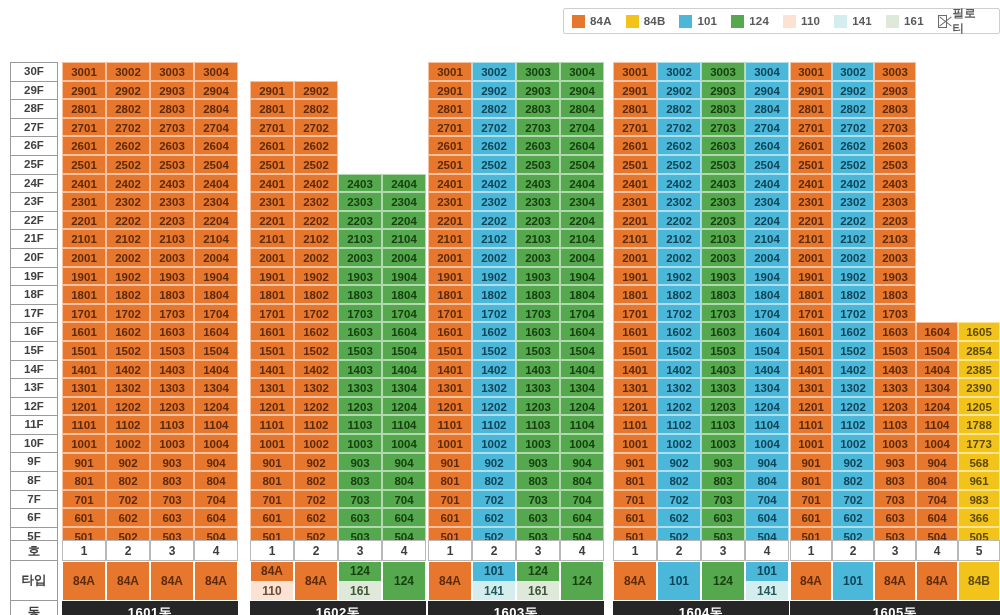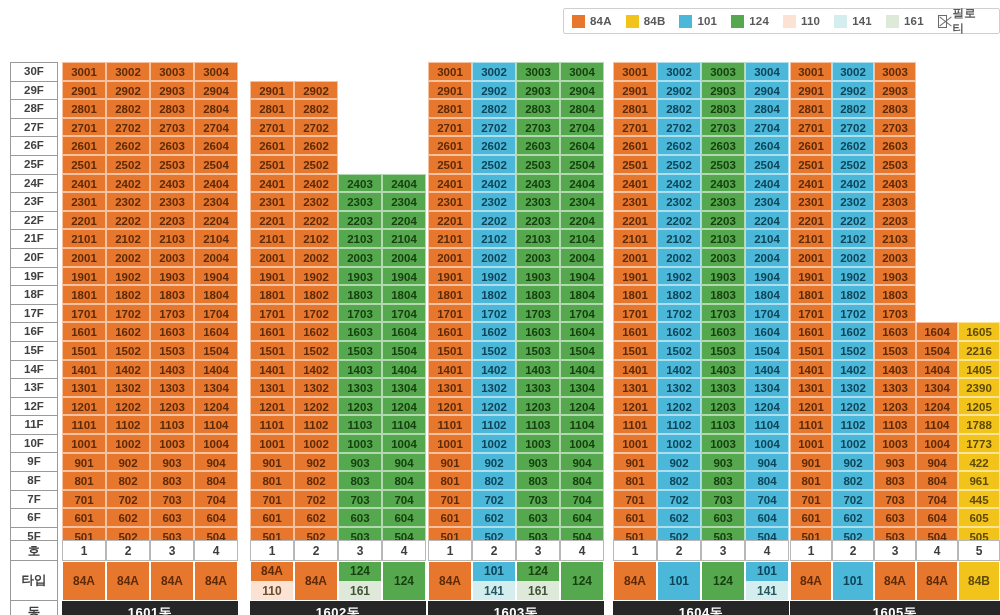--- a/index.html
+++ b/index.html
@@ -863,30 +863,30 @@
           <div class="cell c-84A" style="left: 126px; top: 390.6px; width: 42px;">904</div>
           <div class="cell c-84A" style="left: 126px; top: 409.2px; width: 42px;">804</div>
           <div class="cell c-84A" style="left: 126px; top: 427.8px; width: 42px;">704</div>
           <div class="cell c-84A" style="left: 126px; top: 446.4px; width: 42px;">604</div>
           <div class="cell c-84A" style="left: 126px; top: 465px; width: 42px;">504</div>
           <div class="cell c-84A" style="left: 126px; top: 483.6px; width: 42px;">404</div>
           <div class="cell c-84A" style="left: 126px; top: 502.2px; width: 42px;">304</div>
           <div class="cell c-84A" style="left: 126px; top: 520.8px; width: 42px;">204</div>
           <div class="cell empty" style="left: 126px; top: 539.4px; width: 42px;"></div>
           <div class="cell c-84B" style="left: 168px; top: 260.4px; width: 42px;">1605</div>
-          <div class="cell c-84B" style="left: 168px; top: 279px; width: 42px;">2216</div>
-          <div class="cell c-84B" style="left: 168px; top: 297.6px; width: 42px;">1405</div>
+          <div class="cell c-84B" style="left: 168px; top: 279px; width: 42px;">2854</div>
+          <div class="cell c-84B" style="left: 168px; top: 297.6px; width: 42px;">2385</div>
           <div class="cell c-84B" style="left: 168px; top: 316.2px; width: 42px;">2390</div>
           <div class="cell c-84B" style="left: 168px; top: 334.8px; width: 42px;">1205</div>
           <div class="cell c-84B" style="left: 168px; top: 353.4px; width: 42px;">1788</div>
           <div class="cell c-84B" style="left: 168px; top: 372px; width: 42px;">1773</div>
-          <div class="cell c-84B" style="left: 168px; top: 390.6px; width: 42px;">422</div>
+          <div class="cell c-84B" style="left: 168px; top: 390.6px; width: 42px;">568</div>
           <div class="cell c-84B" style="left: 168px; top: 409.2px; width: 42px;">961</div>
-          <div class="cell c-84B" style="left: 168px; top: 427.8px; width: 42px;">445</div>
-          <div class="cell c-84B" style="left: 168px; top: 446.4px; width: 42px;">605</div>
+          <div class="cell c-84B" style="left: 168px; top: 427.8px; width: 42px;">983</div>
+          <div class="cell c-84B" style="left: 168px; top: 446.4px; width: 42px;">366</div>
           <div class="cell c-84B" style="left: 168px; top: 465px; width: 42px;">505</div>
           <div class="cell c-84B" style="left: 168px; top: 483.6px; width: 42px;">405</div>
           <div class="cell c-84B" style="left: 168px; top: 502.2px; width: 42px;">305</div>
           <div class="cell c-84B" style="left: 168px; top: 520.8px; width: 42px;">205</div>
           <div class="cell c-84B" style="left: 168px; top: 539.4px; width: 42px;">105</div>
         </div>
       </div>
       <div class="ftr" style="left: 790px; top: 540px; width: 210px;">
         <div class="ftr-row">
           <div class="ftr-cell" style="width: 42px;">1</div>

